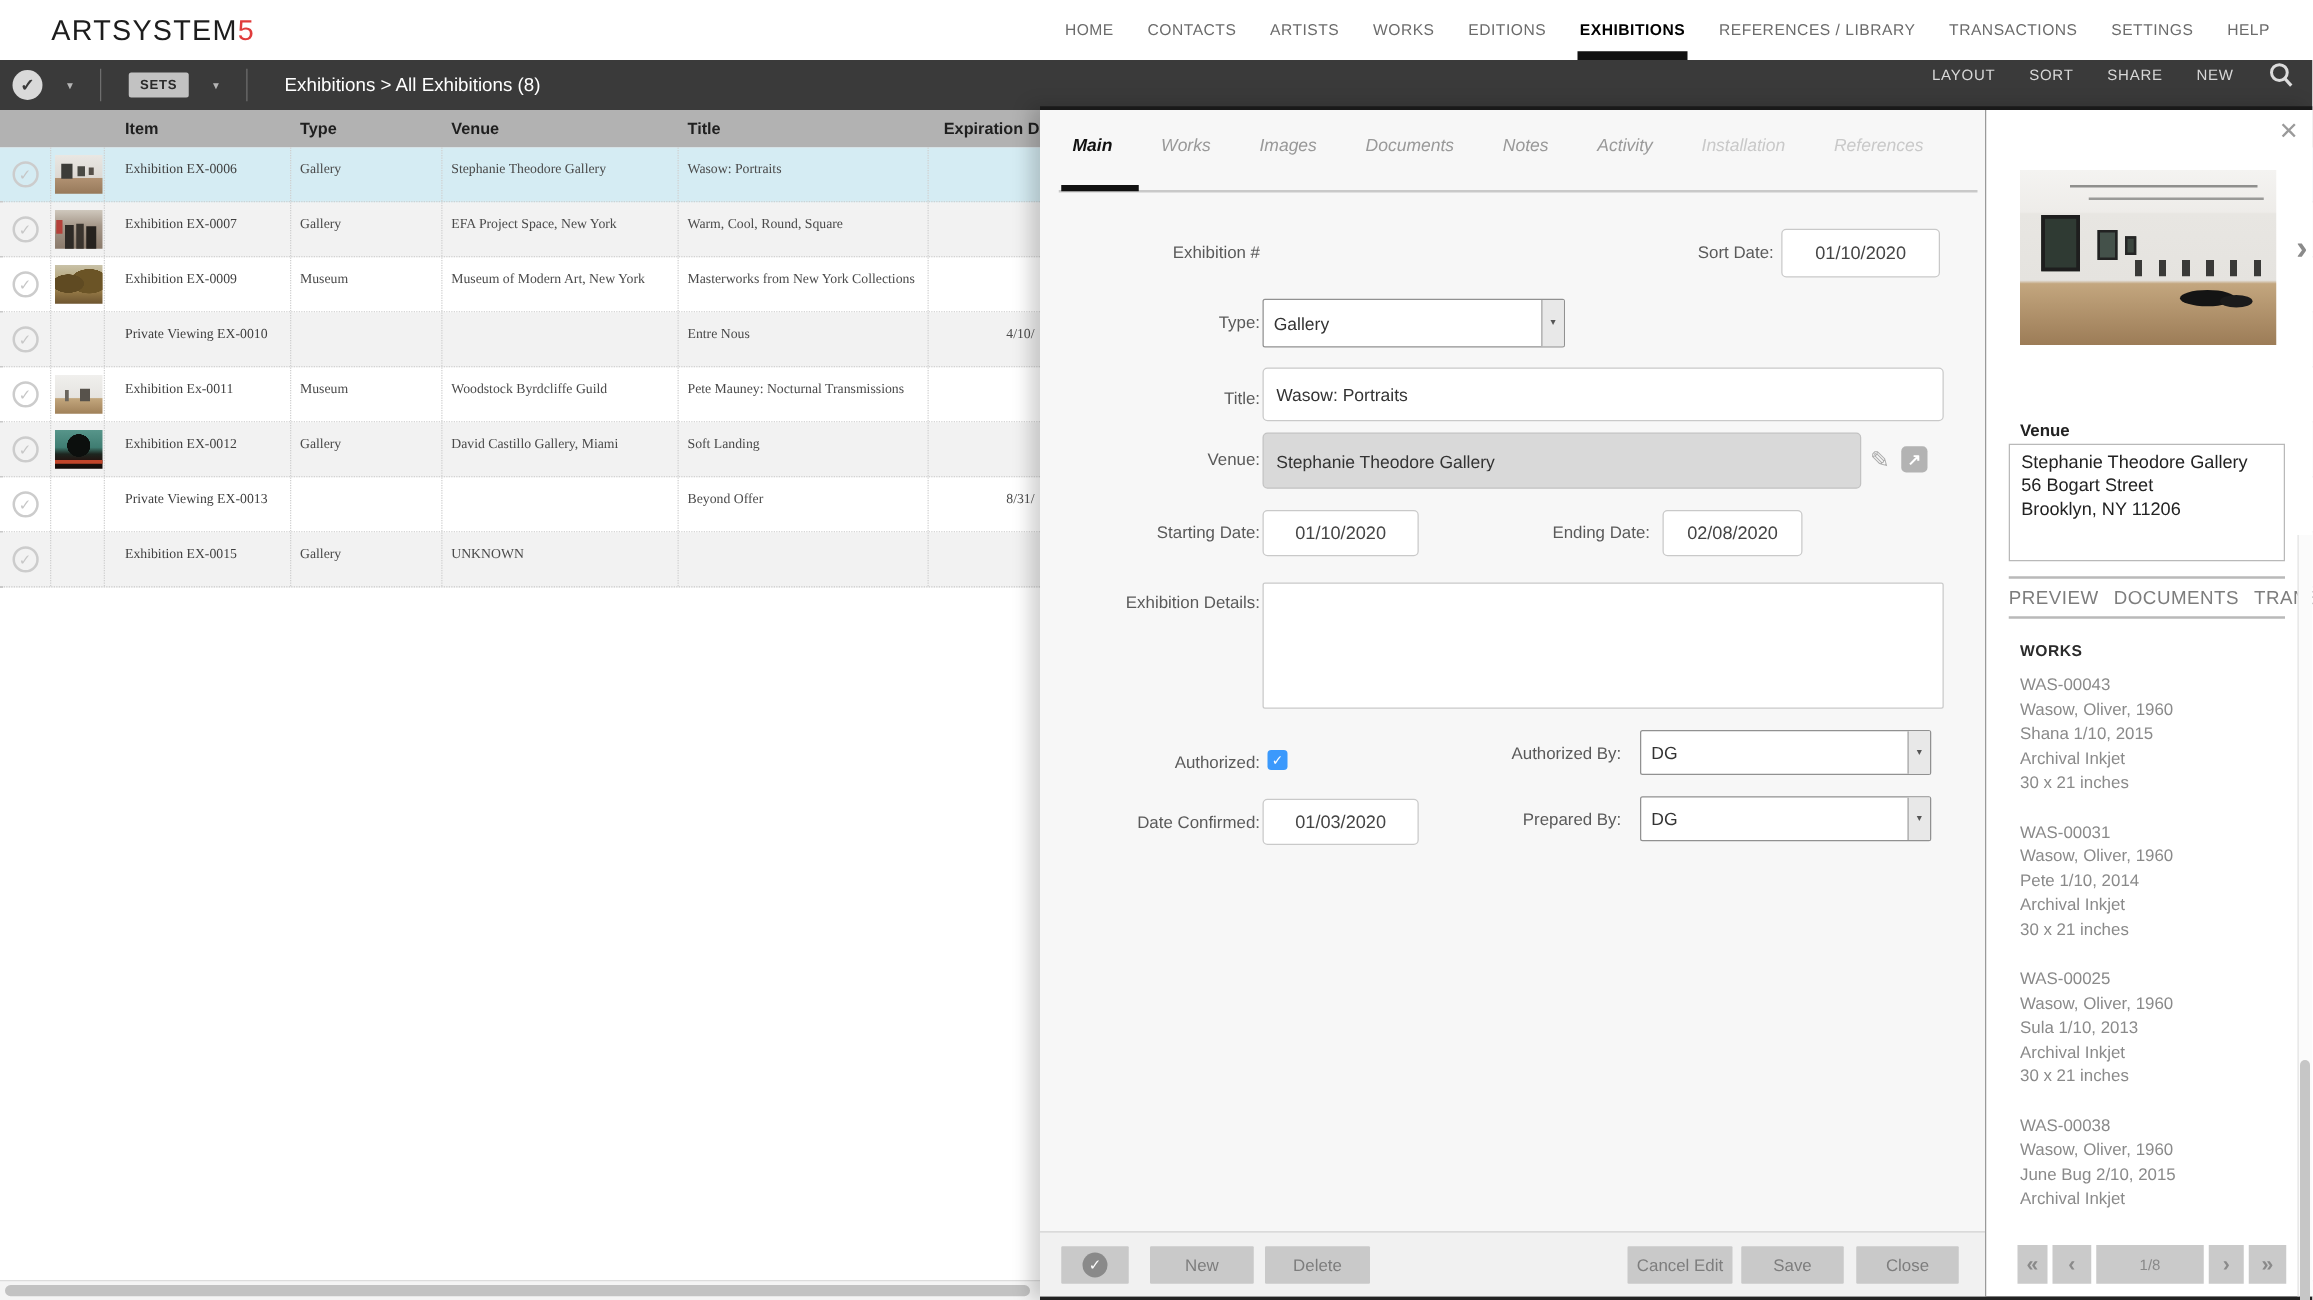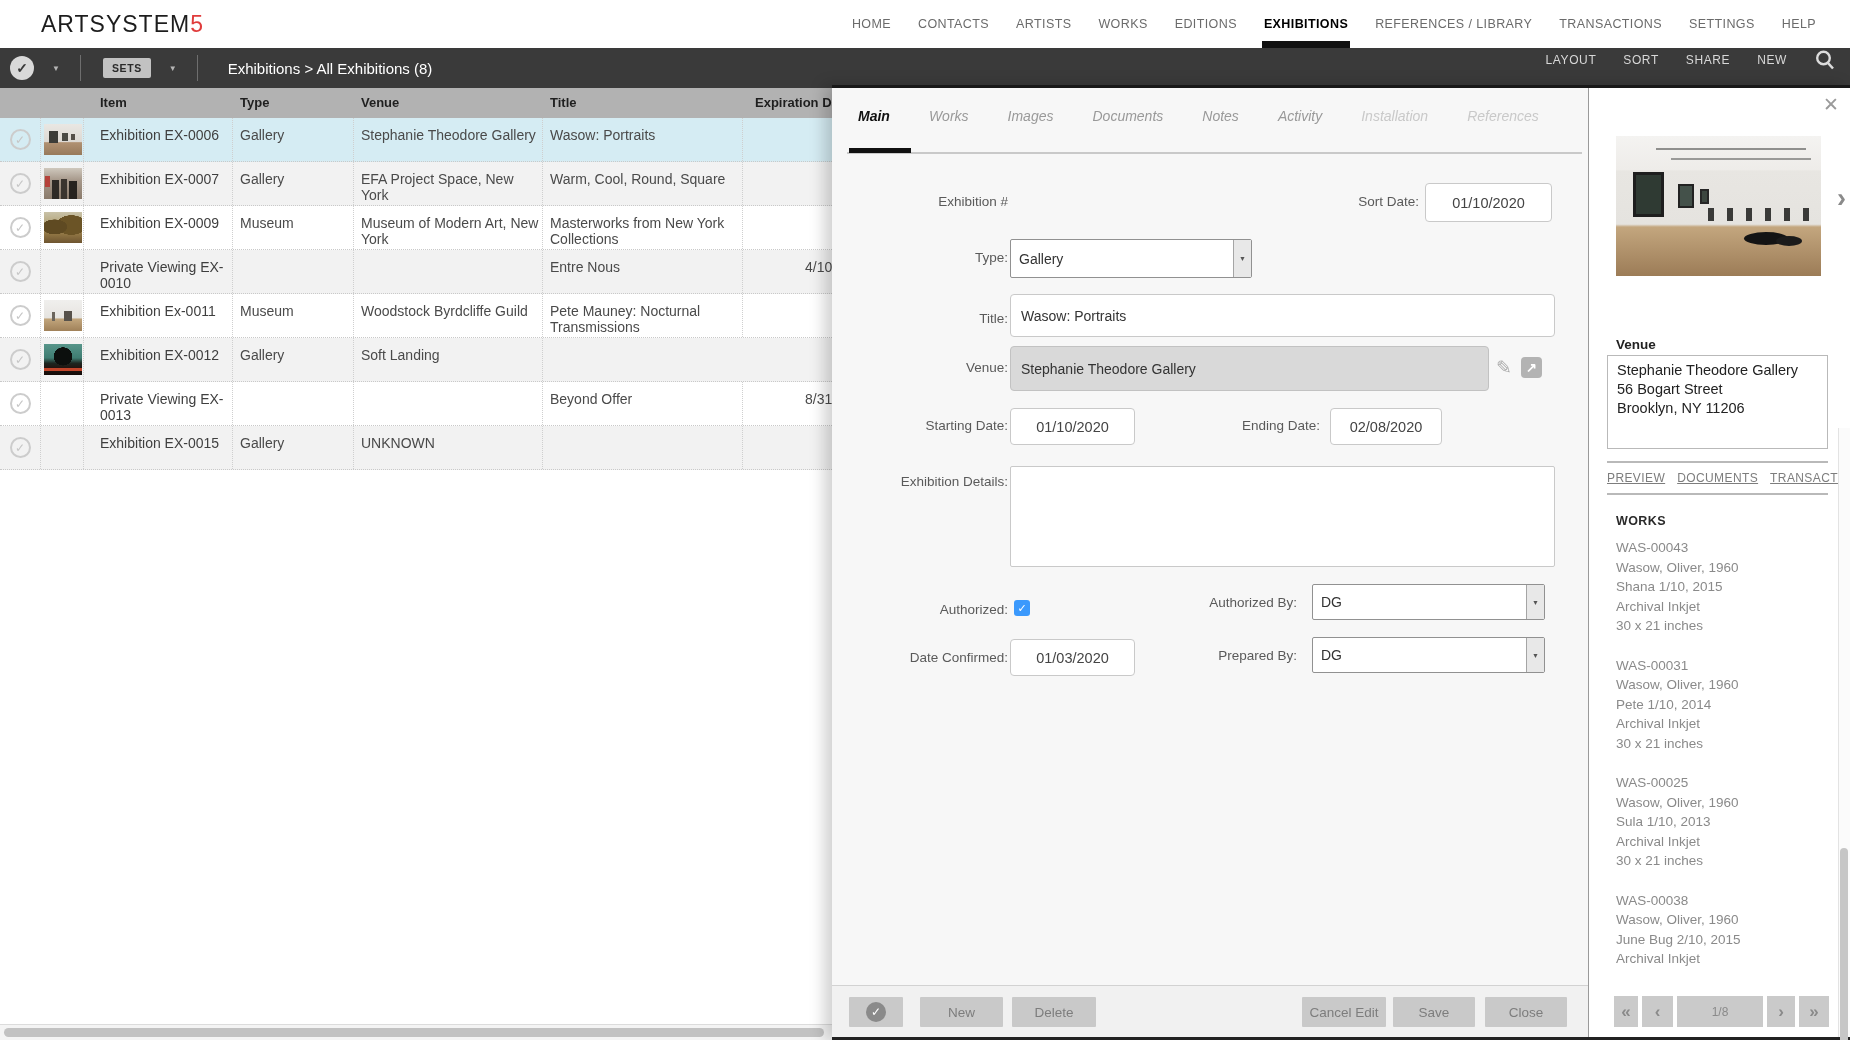--- a/index.html
+++ b/index.html
@@ -33,22 +33,22 @@
 
   
   .grid-row { display:grid; grid-template-columns:41px 43px 149px 121px 189px 200px 1fr; }
   .thead { position:absolute; left:0; top:88px; width:1850px; height:30px; background:#b2b2b2; }
   .thead .hcell { font-size:13px; font-weight:bold; color:#1f1f1f; padding-top:7px; white-space:nowrap; overflow:hidden; }
   .hc-item { padding-left:16px; } .hc-type,.hc-venue,.hc-title { padding-left:7px; } .hc-exp { padding-left:12px; }
   .tbody { position:absolute; left:0; top:118px; width:1850px; }
   .trow { height:44px; border-bottom:1px dotted #c9c9c9; background:#fff; cursor:pointer; }
   .trow.alt { background:#f2f2f2; }
   .trow.selected { background:#d5ecf3; }
-  .tcell { border-right:1px dotted #cfcfcf; font-size:14px; color:#4a4a4a; padding-top:9px;
-    line-height:16px; overflow:hidden; }
+  .tcell { border-right:1px dotted #cfcfcf; font-size:11px; color:#4a4a4a; padding-top:9px;
+    line-height:16px; overflow:hidden;font-family:Liberation Serif, serif; }
   .tcell:last-child { border-right:none; }
   .c-check { display:flex; justify-content:center; align-items:flex-start; padding-top:11px; border-right:1px dotted #cfcfcf; }
   .row-check { width:21px; height:21px; border:2px solid #cccccc; border-radius:50%; color:#c6c6c6;
     font-size:12px; display:flex; align-items:center; justify-content:center; background:transparent; }
   .c-thumb { display:flex; align-items:flex-start; padding-top:6px; padding-left:3px; border-right:1px dotted #cfcfcf; }
   .thumb { width:38px; height:31px; }
   .c-item { padding-left:16px; color:#3f3f3f; }
   .c-type,.c-venue,.c-title { padding-left:7px; }
   .c-exp { padding-left:62px; white-space:nowrap; }
 
@@ -135,21 +135,21 @@
   .frame-b { position:absolute; left:62px; top:48px; width:16px; height:24px; background:#44514a; border:2px solid #222; }
   .frame-c { position:absolute; left:84px; top:53px; width:9px; height:15px; background:#3c463f; border:2px solid #262626; }
   .sculpt { position:absolute; left:128px; top:96px; width:44px; height:13px; background:#141414; border-radius:50%; }
   .sculpt2 { position:absolute; left:160px; top:100px; width:26px; height:10px; background:#1b1b1b; border-radius:50%; }
   .side-chev { position:absolute; right:4px; top:95px; font-size:27px; color:#8a8a8a; cursor:pointer; font-weight:bold; }
   .venue-head { position:absolute; left:27px; top:249px; font-size:13.5px; font-weight:bold; color:#222; }
   .venue-box { position:absolute; left:18px; top:267px; width:221px; height:94px; border:1px solid #b9b9b9;
     background:#fff; padding:5px 9px; font-size:14.5px; color:#222; line-height:1.32; }
   .side-tabs { position:absolute; left:18px; top:373px; width:221px; height:34px;
     border-top:2px solid #b9b9b9; border-bottom:2px solid #b9b9b9; display:flex; align-items:center; }
-  .stab { font-size:12px; letter-spacing:0.4px; color:#7d7d7d; cursor:pointer; white-space:nowrap;text-decoration:underline; }
+  .stab { font-size:15px; letter-spacing:0.4px; color:#7d7d7d; cursor:pointer; white-space:nowrap; }
   .stab-sep { width:1px; height:16px; background:#aaa; margin:0 6px; }
   .works-head { position:absolute; left:27px; top:426px; font-size:12.5px; font-weight:bold; letter-spacing:0.4px; color:#2b2b2b; }
   .works-list { position:absolute; left:27px; top:450px; width:190px; }
   .work-item { margin-bottom:20px; cursor:pointer; }
   .work-line { font-size:13.5px; color:#8a8a8a; line-height:19.5px; white-space:nowrap; }
   .pager { position:absolute; left:25px; top:908px; height:31px; display:flex; }
   .pgbtn { background:#cacaca; color:#8a8a8a; display:flex; align-items:center; justify-content:center;
     font-size:17px; font-weight:bold; height:31px; margin-right:4px; cursor:pointer; }
   .pg-first { width:24px; } .pg-prev { width:31px; } .pg-page { width:86px; font-size:12px; font-weight:normal; }
   .pg-next { width:28px; } .pg-last { width:30px; }
@@ -286,20 +286,21 @@
 
     <div class="trow alt grid-row">
       <div class="c-check">
           <div class="row-check">✓</div>
         </div>
       <div class="c-thumb">
           <div class="thumb t6"></div>
         </div>
       <div class="tcell c-item">Exhibition EX-0012</div>
       <div class="tcell c-type">Gallery</div>
+      <div class="tcell c-venue">David Castillo Gallery, Miami</div>
       <div class="tcell c-title">Soft Landing</div>
       <div class="tcell c-exp"></div>
     </div>
 
     <div class="trow grid-row">
       <div class="c-check">
           <div class="row-check">✓</div>
         </div>
       <div class="c-thumb"></div>
       <div class="tcell c-item">Private Viewing EX-0013</div>

